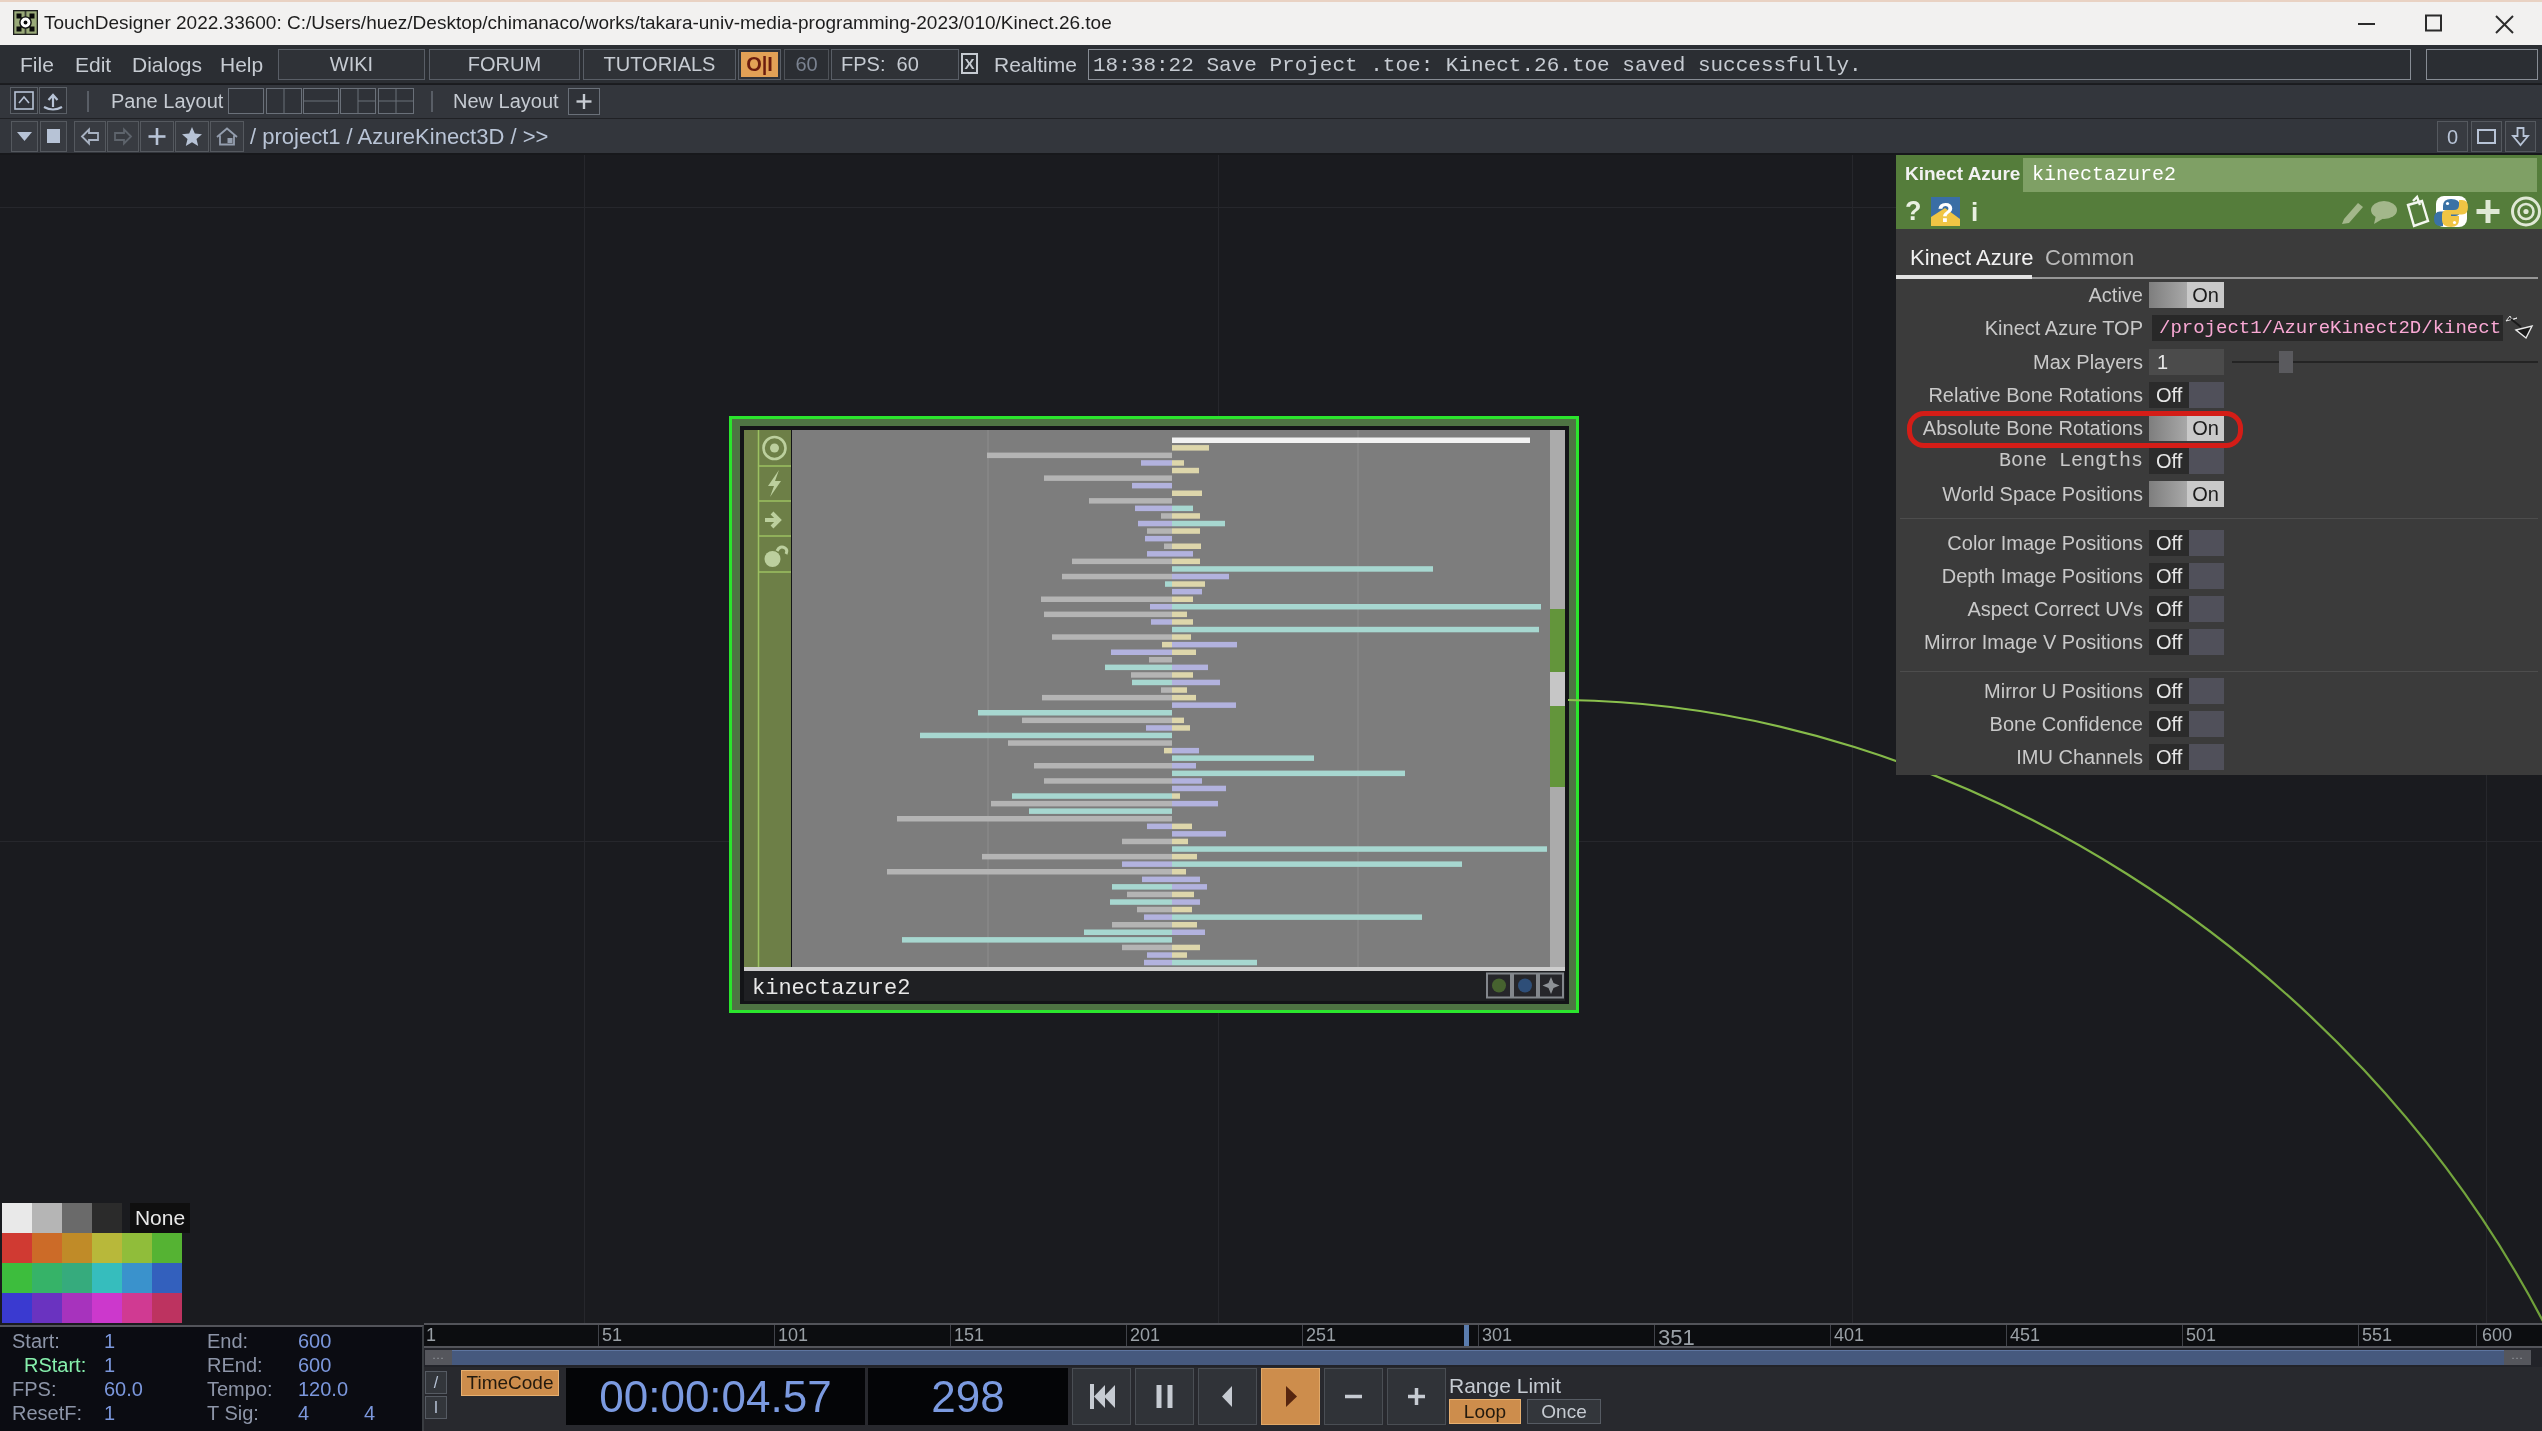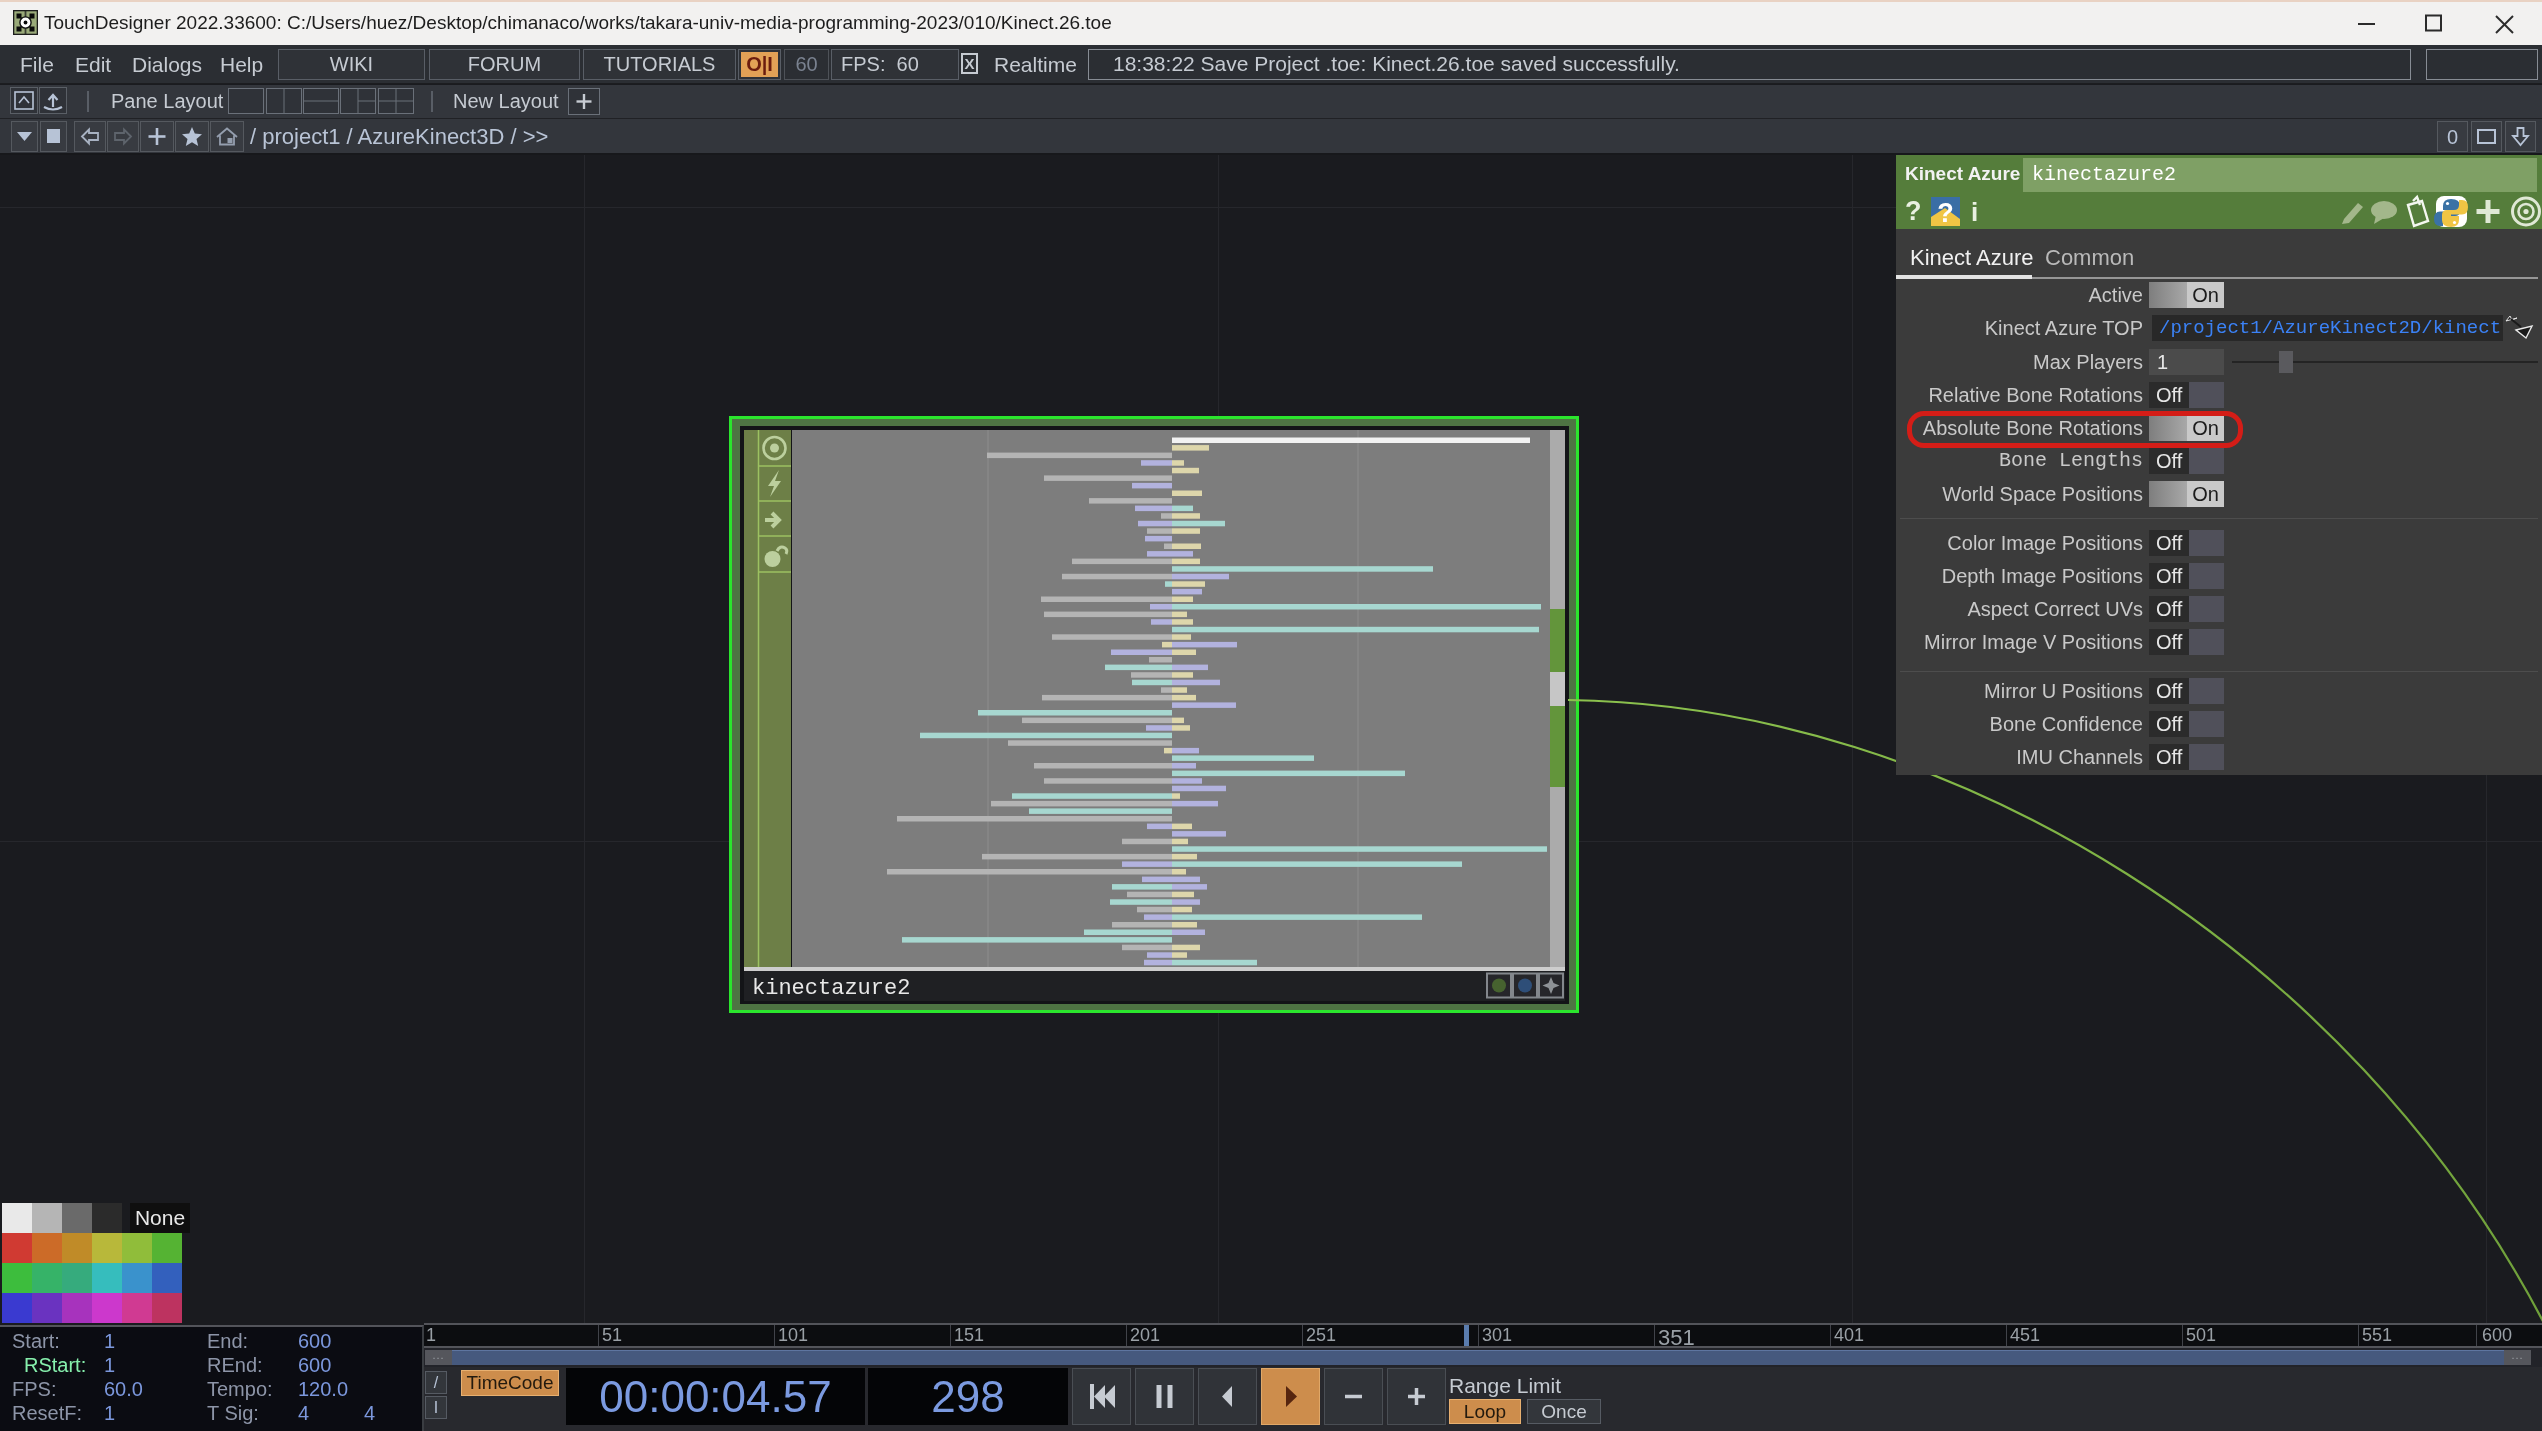--- a/index.html
+++ b/index.html
@@ -46,21 +46,21 @@
 <div class="ab btxt" style="left:583px;top:4px;width:153px;height:31px;background:#2f3237;border:1px solid #595e66;font-size:20px;text-align:center;line-height:29px;">TUTORIALS</div>
 <div class="ab" style="left:738px;top:4px;width:43px;height:31px;background:#2f3237;border:1px solid #595e66;"></div>
 <div class="ab" style="left:741px;top:7px;width:37px;height:25px;background:#e2a156;color:#6b1c0e;font-weight:bold;font-size:20px;text-align:center;line-height:25px;">O|I</div>
 <div class="ab" style="left:784px;top:4px;width:45px;height:31px;background:#2b2e33;border:1px solid #4e5258;color:#7a8290;font-size:20px;text-align:center;line-height:29px;">60</div>
 <div class="ab btxt" style="left:831px;top:4px;width:128px;height:31px;background:#2f3237;border:1px solid #595e66;font-size:20px;line-height:29px;"><span style="margin-left:9px;">FPS:&nbsp;&nbsp;60</span></div>
 <svg class="ab" style="left:961px;top:8px" width="24" height="24" viewBox="0 0 24 24">
 <rect x="1" y="1" width="15" height="19" fill="none" stroke="#c6cbd2" stroke-width="2"></rect>
 <text x="8.5" y="16" font-size="15" font-weight="bold" fill="#c6cbd2" text-anchor="middle" font-family="Liberation Sans">X</text>
     </svg>
 <div class="ab btxt" style="left:994px;top:8px;font-size:21px;">Realtime</div>
-<div class="ab btxt" style="left:1088px;top:4px;width:1323px;height:31px;background:#2b2e33;border:1px solid #878c94;font-size:21px;line-height:28px;white-space:nowrap;"><span style="margin-left:24px;">18:38:22 Save Project .toe: Kinect.26.toe saved successfully.</span></div>
+<div class="ab btxt" style="left:1088px;top:4px;width:1323px;height:31px;background:#2b2e33;border:1px solid #878c94;font-size:21px;line-height:28px;white-space:nowrap;"><span style="margin-left:4px;font-family:Liberation Mono, monospace;">18:38:22 Save Project .toe: Kinect.26.toe saved successfully.</span></div>
 <div class="ab" style="left:2426px;top:4px;width:112px;height:31px;background:#2b2e33;border:1px solid #878c94;"></div>
 </div>
 <div class="ab" style="left:0;top:85px;width:2542px;height:34px;background:#33363c;border-bottom:1px solid #202125;">
 <svg class="ab" style="left:10px;top:2px" width="62" height="28" viewBox="0 0 62 28">
 <rect x="0.5" y="0.5" width="27" height="26" fill="#2f3238" stroke="#5a5f66"></rect>
 <rect x="29.5" y="0.5" width="27" height="26" fill="#2f3238" stroke="#5a5f66"></rect>
 <rect x="5" y="5" width="18" height="17" fill="none" stroke="#b7c3d6" stroke-width="1.6"></rect>
 <path d="M 9 16 L 14 10 L 19 16" fill="none" stroke="#b7c3d6" stroke-width="1.6"></path>
 <path d="M 43 20 L 43 9 M 38.5 13 L 43 8 L 47.5 13" fill="none" stroke="#b7c3d6" stroke-width="2.2"></path>
 <path d="M 34 20 Q 43 25 52 20" fill="none" stroke="#b7c3d6" stroke-width="2.2"></path>
@@ -339,21 +339,21 @@
 <div class="ab" style="left:149px;top:90px;font-size:22px;color:#b9b9b9;">Common</div>
 <div class="ab" style="left:0;top:120px;width:136px;height:4px;background:#e3e3e3;"></div>
 <div class="ab" style="left:136px;top:122px;width:506px;height:2px;background:#969696;"></div>
 </div>
 <div class="ab" style="left:1900px;top:282px;width:243px;height:26px;font-size:20px;color:#c9c9c9;text-align:right;line-height:26px;white-space:nowrap;">Active</div>
 <div class="ab" style="left:2149px;top:282px;width:75px;height:26px;">
     <div class="ab" style="left:0;top:0;width:38px;height:26px;background:linear-gradient(90deg,#7e7e7e,#a8a8a8);"></div>
     <div class="ab" style="left:38px;top:0;width:37px;height:26px;background:#c9c9c9;color:#1c1c1c;font-size:20px;text-align:center;line-height:26px;">On</div>
   </div>
 <div class="ab" style="left:1900px;top:315px;width:243px;height:26px;font-size:20px;color:#c9c9c9;text-align:right;line-height:26px;white-space:nowrap;">Kinect Azure TOP</div>
-<div class="ab mono" style="left:2152px;top:315px;width:351px;height:26px;background:#282828;color:#3b82f6;font-size:19px;line-height:27px;white-space:nowrap;"><span style="margin-left:7px;">/project1/AzureKinect2D/kinect</span></div>
+<div class="ab mono" style="left:2152px;top:315px;width:351px;height:26px;background:#282828;color:#f9a8d4;font-size:19px;line-height:27px;white-space:nowrap;"><span style="margin-left:7px;">/project1/AzureKinect2D/kinect</span></div>
 <svg class="ab" style="left:2504px;top:314px" width="34" height="30" viewBox="0 0 34 30">
 <path d="M 2 7 L 6 2 L 8 6 L 13 4 Z" fill="#1a1a1a" stroke="#e8e8e8" stroke-width="1"></path>
 <path d="M 7 5 L 17 13" stroke="#1a1a1a" stroke-width="2"></path>
 <path d="M 12 16 L 28 12 L 22 24 Z" fill="#1a1a1a" stroke="#e8e8e8" stroke-width="1.4"></path>
   </svg>
 <div class="ab" style="left:1900px;top:349px;width:243px;height:26px;font-size:20px;color:#c9c9c9;text-align:right;line-height:26px;white-space:nowrap;">Max Players</div>
 <div class="ab" style="left:2149px;top:349px;width:75px;height:26px;background:#4b4b4b;color:#e6e6e6;font-size:20px;line-height:26px;"><span style="margin-left:8px;">1</span></div>
 <div class="ab" style="left:2232px;top:361px;width:306px;height:2px;background:#242424;"></div>
 <div class="ab" style="left:2279px;top:351px;width:14px;height:22px;background:#5a5a5e;"></div>
 <div class="ab" style="left:1900px;top:382px;width:243px;height:26px;font-size:20px;color:#c9c9c9;text-align:right;line-height:26px;white-space:nowrap;">Relative Bone Rotations</div>

